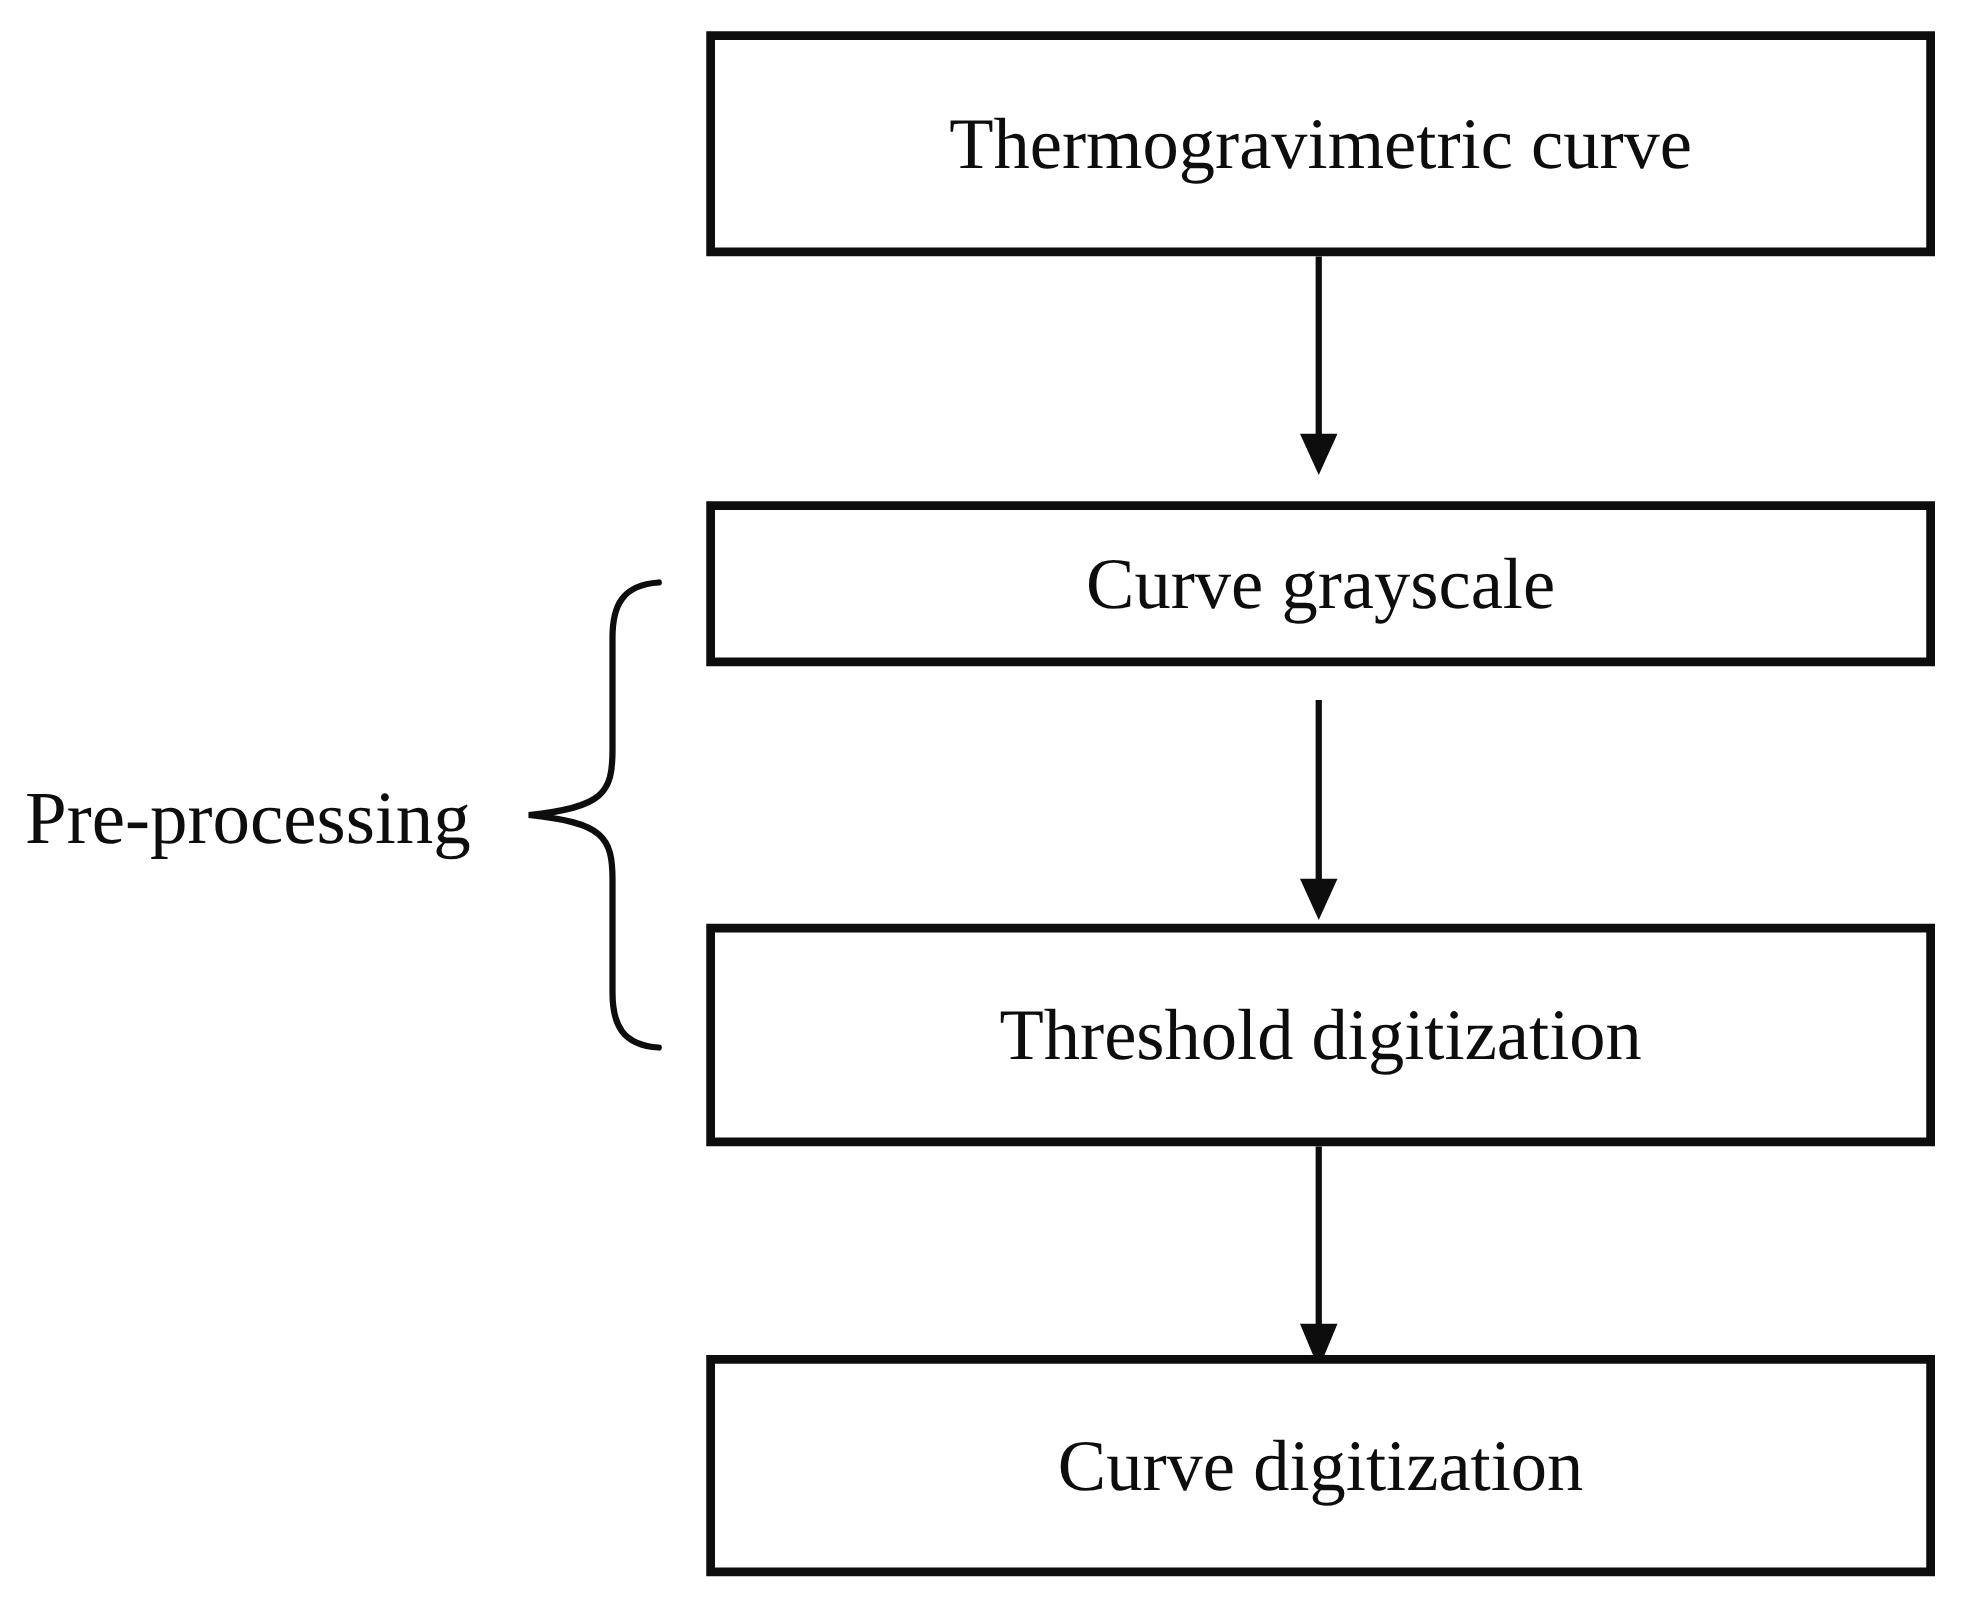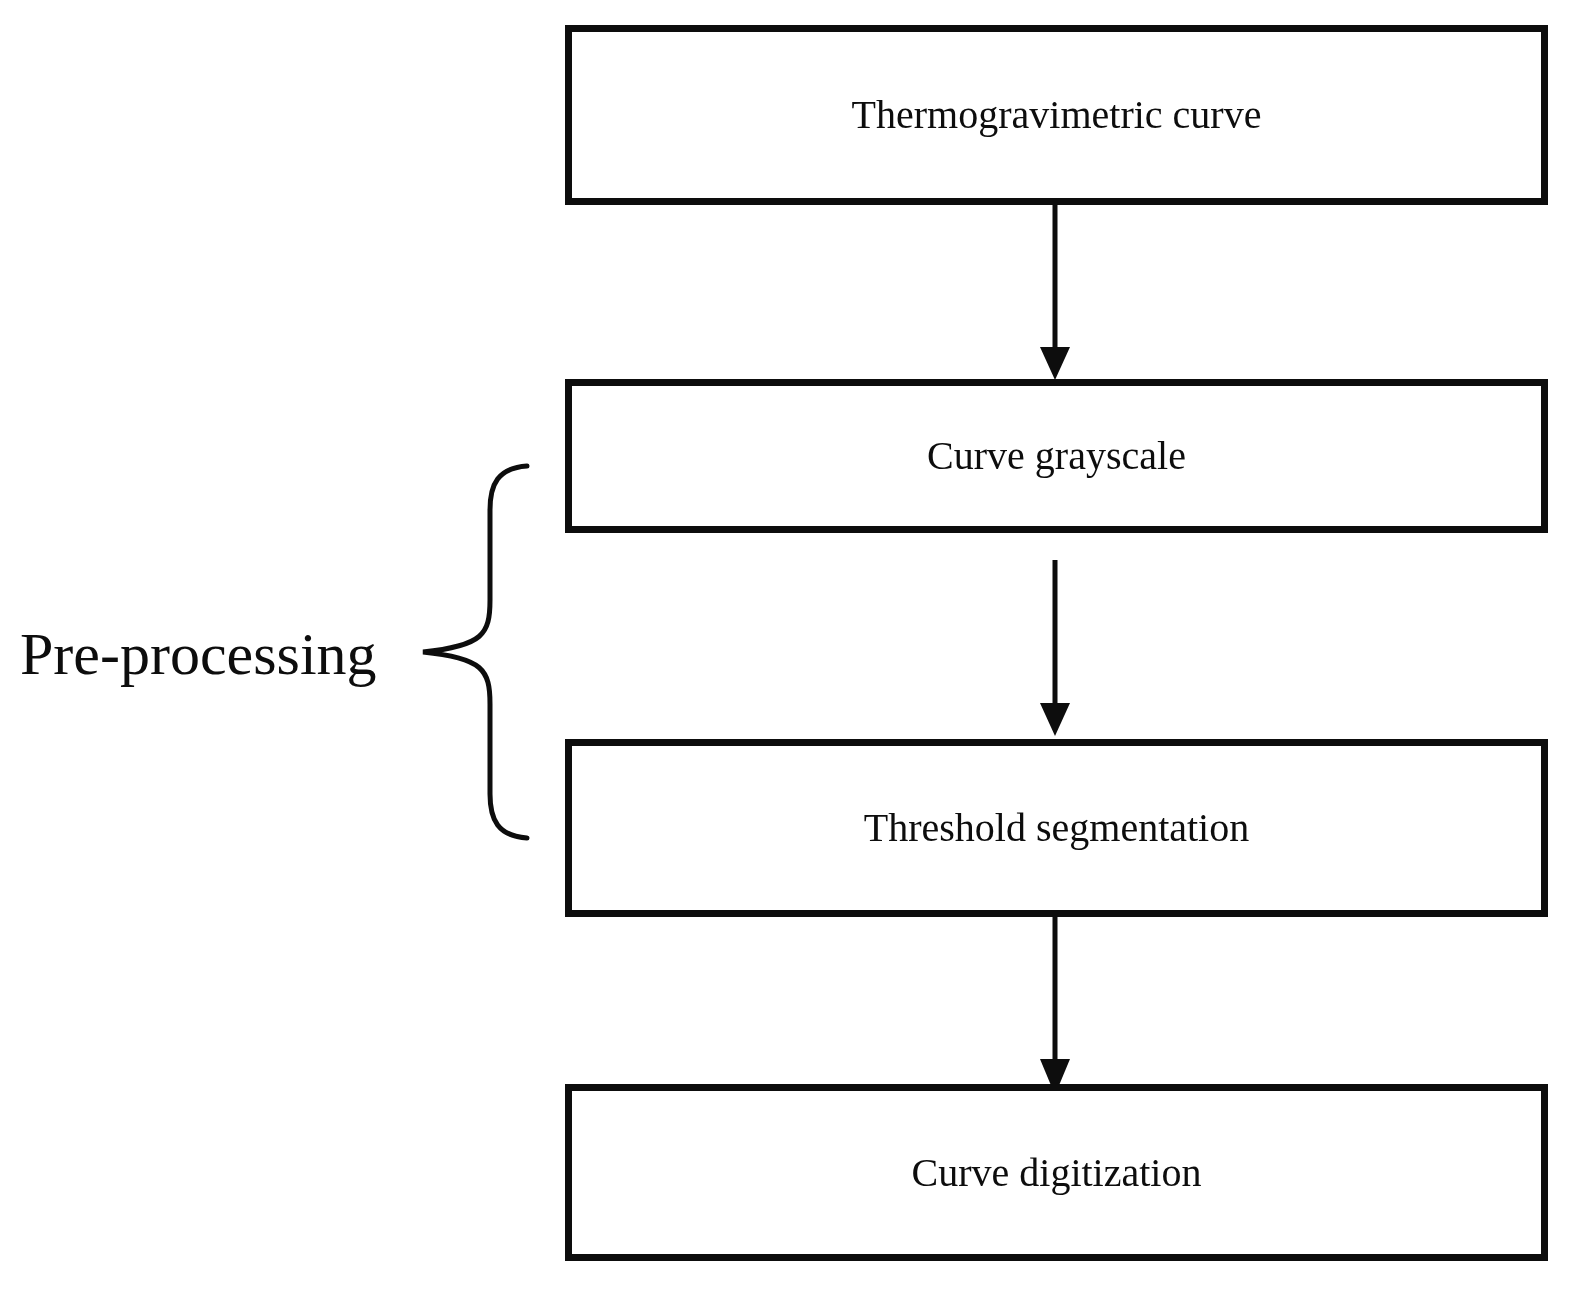--- a/index.html
+++ b/index.html
@@ -42,25 +42,25 @@
     left: 565px;
     width: 983px;
     box-sizing: border-box;
     border: 7px solid #0d0d0d;
     background: #ffffff;
     display: flex;
     align-items: center;
     justify-content: center;
   }
   .box-1 { top: 25px;   height: 180px; }
-  .box-2 { top: 379px;  height: 154px; }
+  .box-2 { top: 401px;  height: 132px; }
   .box-3 { top: 739px;  height: 178px; }
   .box-4 { top: 1084px; height: 177px; }
   .box-label {
-    font-size: 40px;
+    font-size: 58px;
     line-height: 1.1;
     white-space: nowrap;
   }
   .brace-label {
     position: absolute;
     left: 20px;
     top: 612px;
     height: 84px;
     display: flex;
     align-items: center;
@@ -102,21 +102,21 @@
 
   <div class="box box-1">
     <span class="box-label">Thermogravimetric curve</span>
   </div>
 
   <div class="box box-2">
     <span class="box-label">Curve grayscale</span>
   </div>
 
   <div class="box box-3">
-    <span class="box-label">Threshold segmentation</span>
+    <span class="box-label">Threshold digitization</span>
   </div>
 
   <div class="box box-4">
     <span class="box-label">Curve digitization</span>
   </div>
 
   <div class="brace-label">Pre-processing</div>
 
 </div>
 

